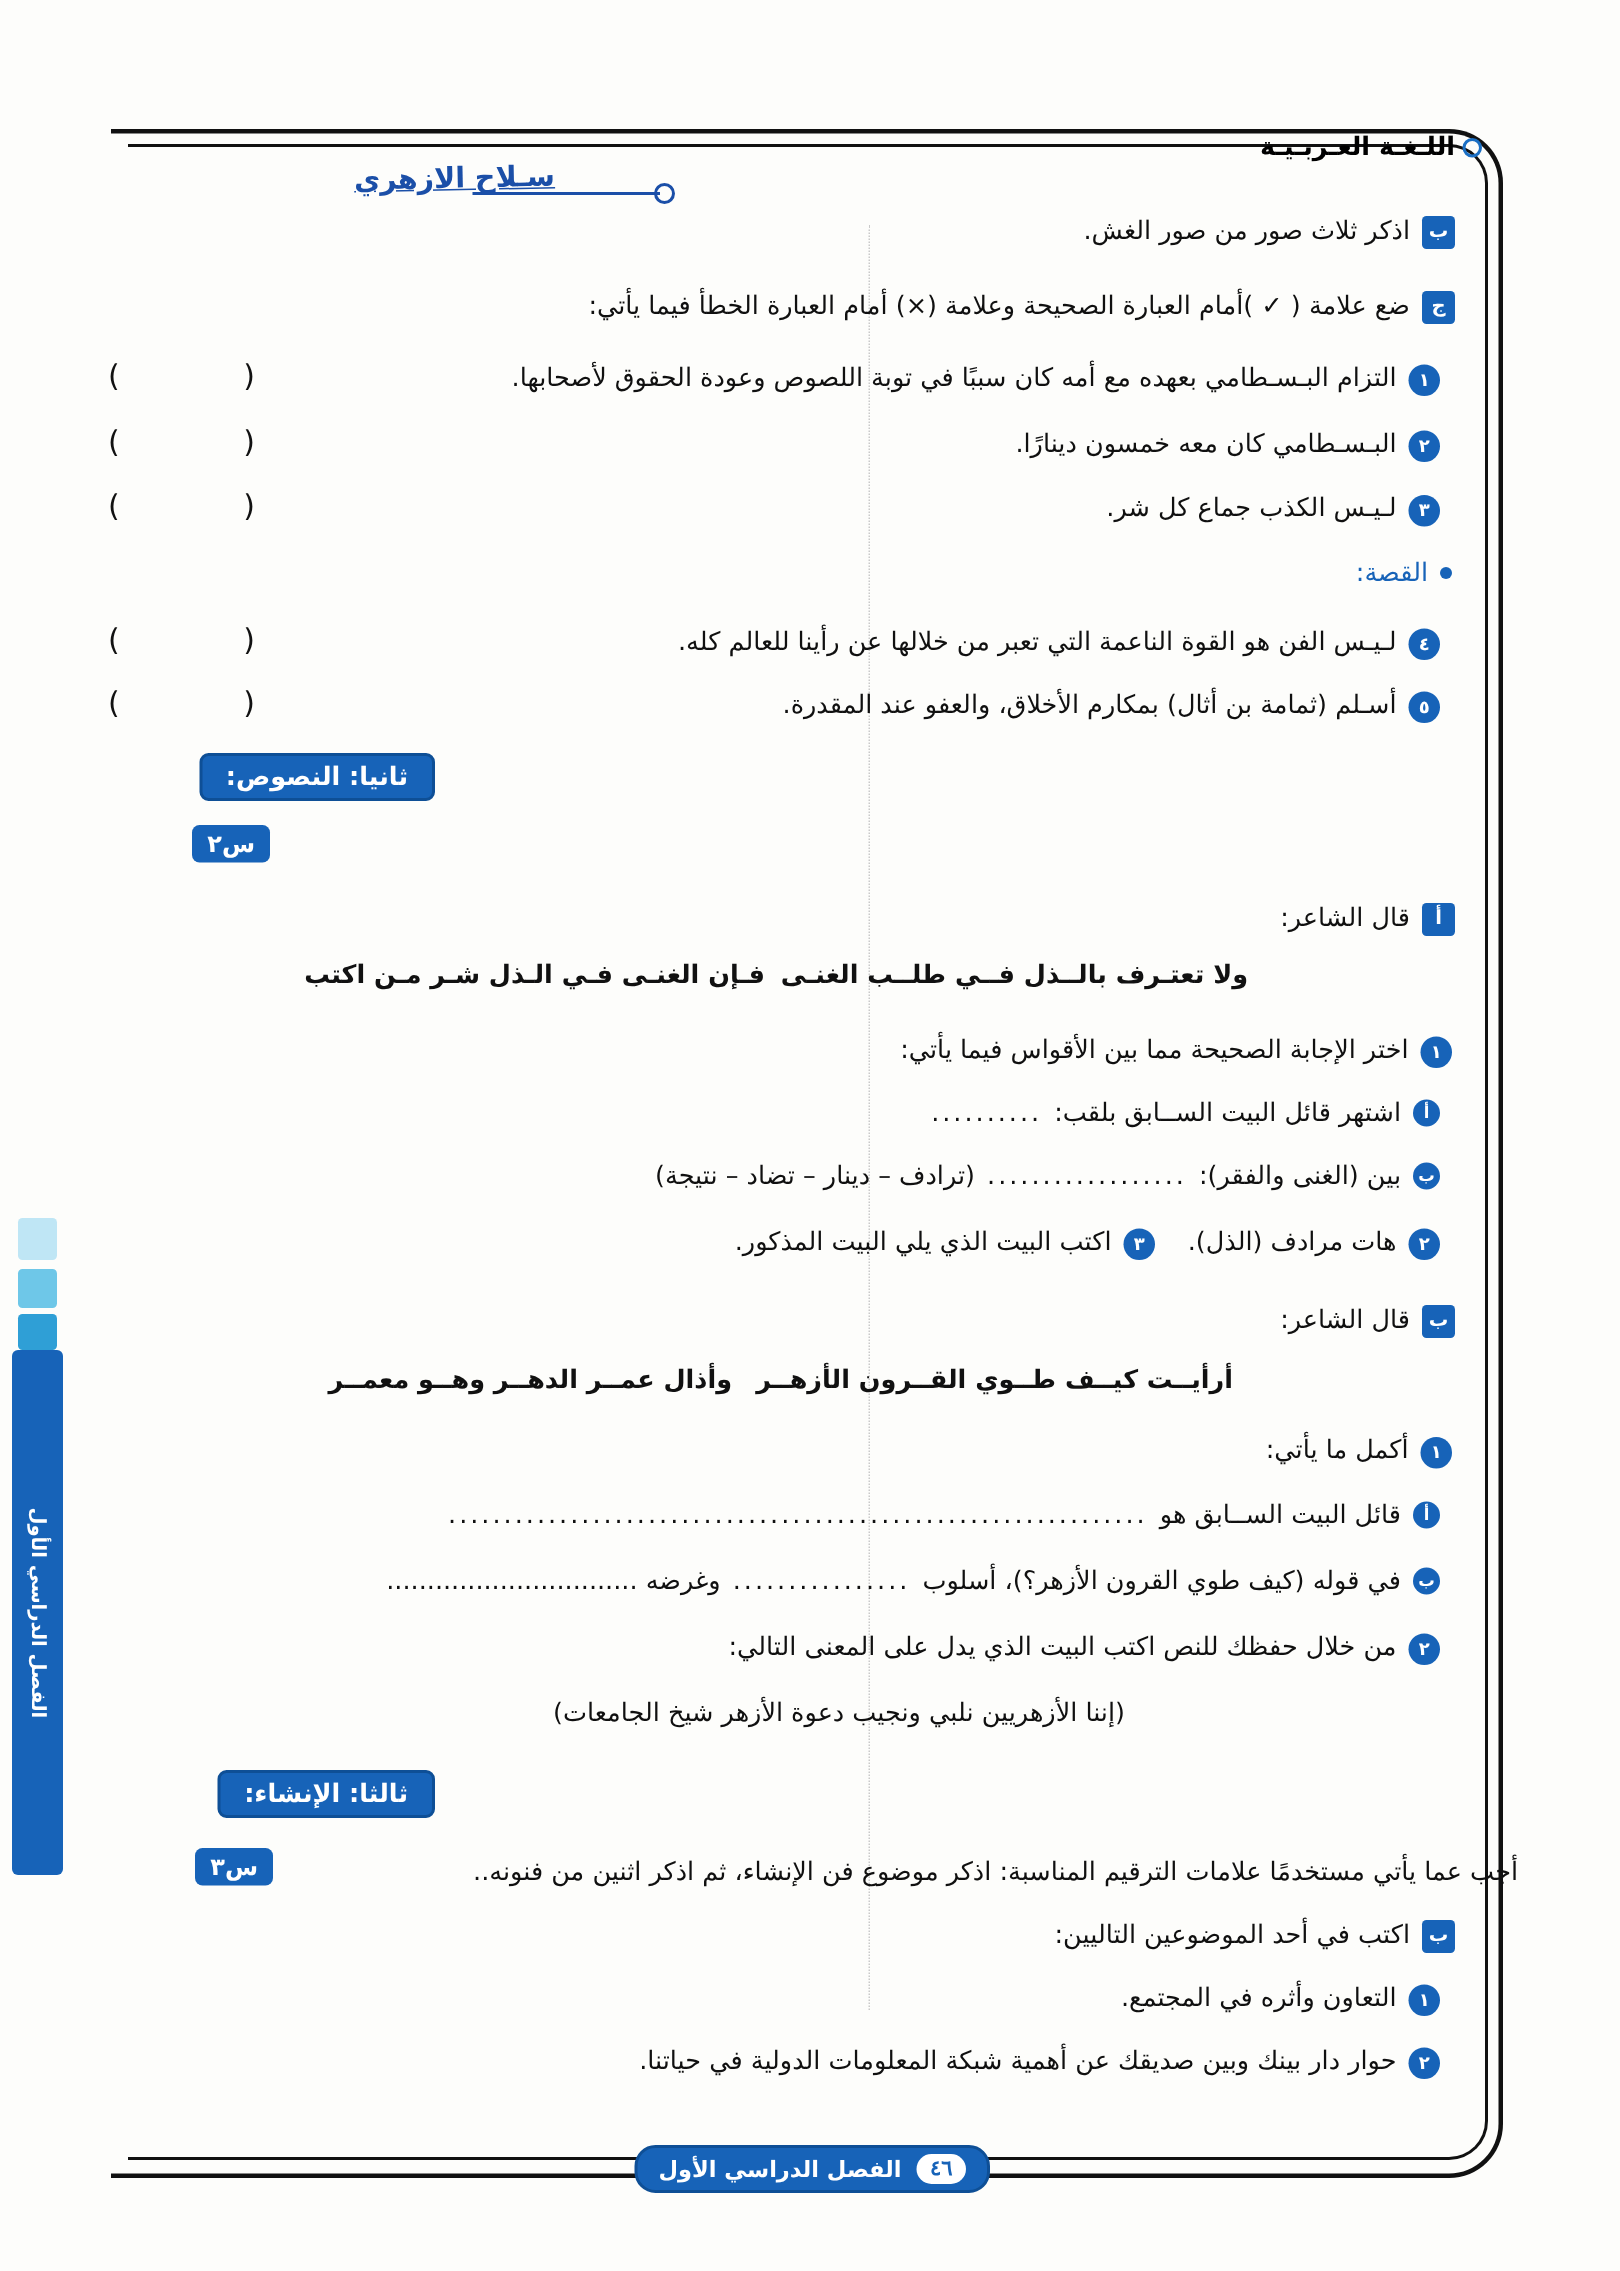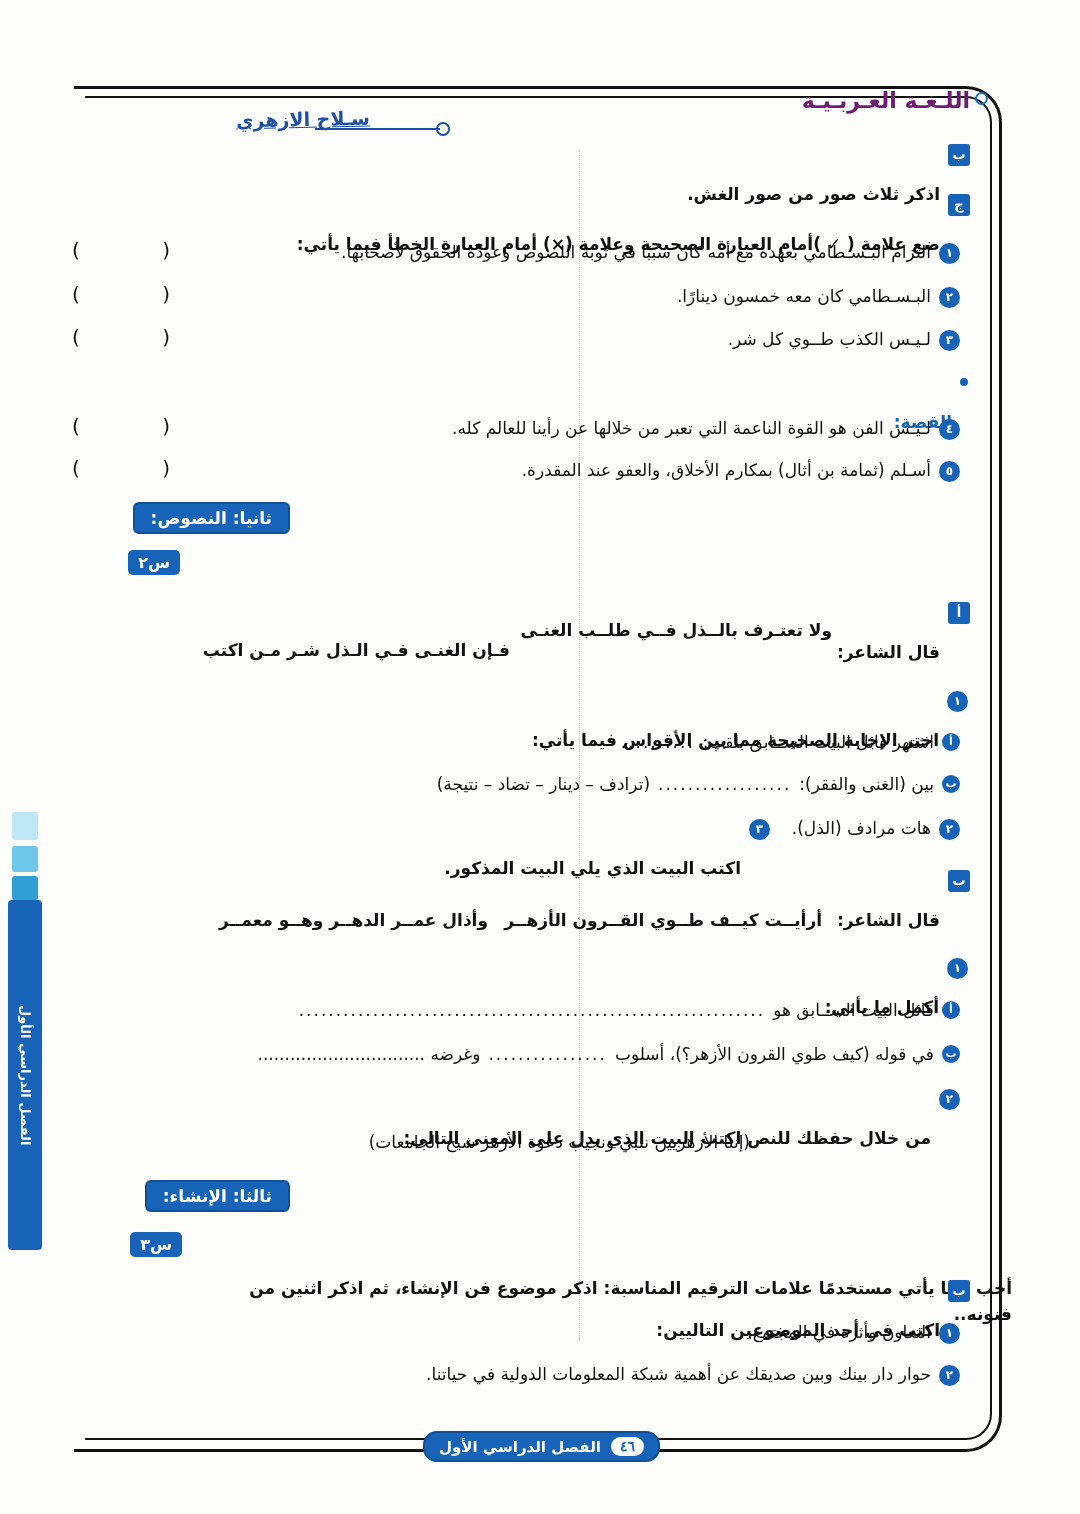--- a/index.html
+++ b/index.html
@@ -33,21 +33,21 @@
     border-radius:0 26px 26px 0;
     border-top:2px solid #111;
     border-bottom:2px solid #111;
     border-left:none;
     pointer-events:none;
   }
 
   
   .hdr-title{
     position:absolute;top:88px;right:110px;
-    font-size:22px;font-weight:bold;color:#701a75;
+    font-size:17px;font-weight:bold;color:#000000;
     letter-spacing:1px;
   }
   .hdr-dot{
     position:absolute;top:92px;right:92px;
     width:9px;height:9px;border-radius:50%;
     border:2px solid #1b6fc4;
   }
   .stamp{
     position:absolute;top:108px;right:710px;
     font-size:19px;font-weight:bold;color:#1b4fa8;
@@ -59,21 +59,21 @@
     width:125px;height:0;border-top:2px solid #1b4fa8;
   }
   .stamp-dot{
     position:absolute;top:122px;right:630px;
     width:10px;height:10px;border:2px solid #1b4fa8;border-radius:50%;
   }
 
   
   .row{position:absolute;display:flex;align-items:flex-start;gap:8px;}
   .t{font-size:17px;line-height:1.5;}
-  .b{font-weight:bold;margin-top:40px;}
+  .b{font-weight:normal;}
   .blue{color:#1763b8;}
   .black{color:#101010;}
 
   
   .marker{
     display:inline-block;
     min-width:22px;height:22px;
     background:#1763b8;color:#fff;
     font-size:13px;font-weight:bold;
     text-align:center;line-height:22px;
@@ -205,21 +205,21 @@
   <div class="paren" style="top:238px;left:72px;">(        )</div>
 
   <div class="row" style="top:284px;right:120px;">
     <span class="circ">٢</span>
     <span class="t black">البـسـطامي كان معه خمسون دينارًا.</span>
   </div>
   <div class="paren" style="top:282px;left:72px;">(        )</div>
 
   <div class="row" style="top:327px;right:120px;">
     <span class="circ">٣</span>
-    <span class="t black">لـيـس الكذب طــوي كل شر.</span>
+    <span class="t black">لـيـس الكذب جماع كل شر.</span>
   </div>
   <div class="paren" style="top:325px;left:72px;">(        )</div>
 
   <div class="row" style="top:370px;right:112px;">
     <span class="bullet-dot"></span>
     <span class="t b blue">القصة:</span>
   </div>
 
   <div class="row" style="top:416px;right:120px;">
     <span class="circ">٤</span>
@@ -234,21 +234,21 @@
   <div class="paren" style="top:456px;left:72px;">(        )</div>
 
   <div class="pill" style="top:502px;right:790px;">ثانيا: النصوص:</div>
   <div class="qtag" style="top:550px;right:900px;">س٢</div>
 
   <div class="row" style="top:600px;right:110px;">
     <span class="marker sq">أ</span>
     <span class="t b black">قال الشاعر:</span>
   </div>
 
-  <div class="verse" style="top:620px;right:248px;">ولا تعتـرف بالــذل فــي طلــب الغنـى</div>
+  <div class="verse" style="top:640px;right:248px;">ولا تعتـرف بالــذل فــي طلــب الغنـى</div>
   <div class="verse" style="top:640px;right:570px;">فـإن الغنـى فـي الـذل شـر مـن اكتب</div>
 
   <div class="row" style="top:688px;right:112px;">
     <span class="circ">١</span>
     <span class="t b black">اختر الإجابة الصحيحة مما بين الأقواس فيما يأتي:</span>
   </div>
 
   <div class="row" style="top:730px;right:120px;">
     <span class="circ sm">أ</span>
     <span class="t black">اشتهر قائل البيت الســابق بلقب:</span>

